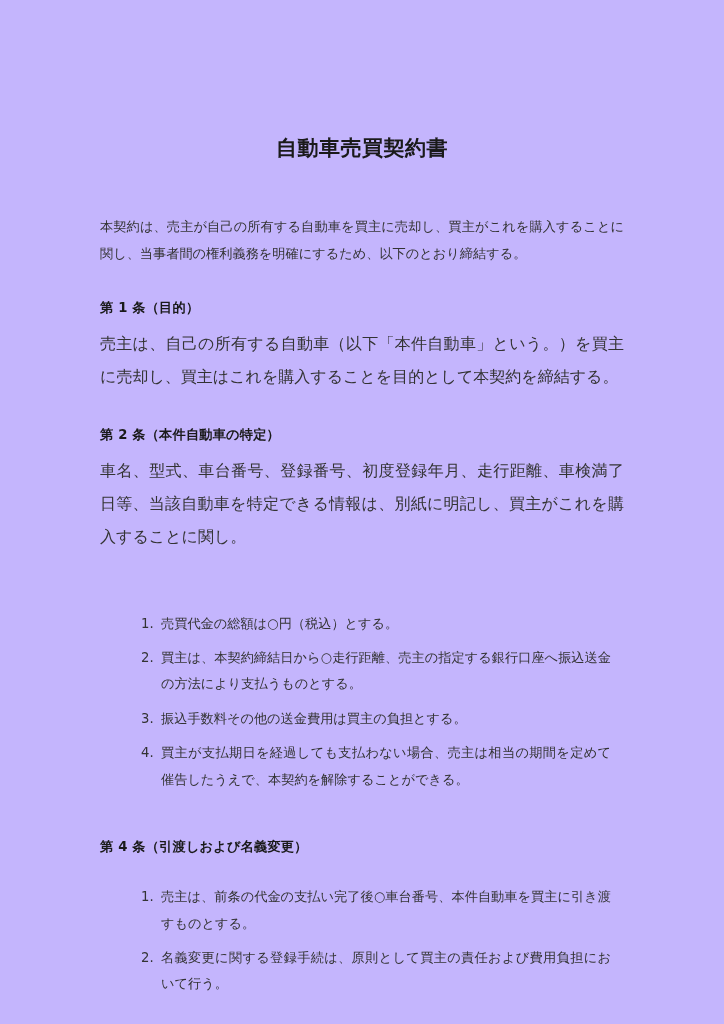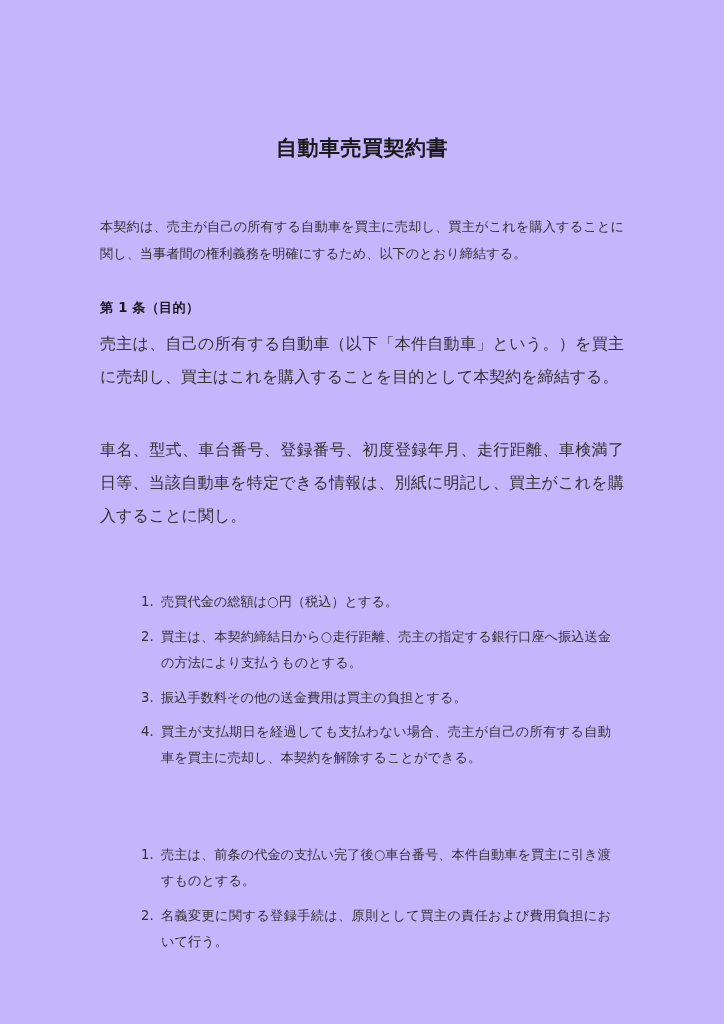--- a/index.html
+++ b/index.html
@@ -113,32 +113,34 @@
   <h1 class="doc-title">自動車売買契約書</h1>
 
   <p class="preamble">本契約は、売主が自己の所有する自動車を買主に売却し、買主がこれを購入することに関し、当事者間の権利義務を明確にするため、以下のとおり締結する。</p>
 
   <section class="article">
     <h2 class="article-heading">第 1 条（目的）</h2>
     <p class="article-body">売主は、自己の所有する自動車（以下「本件自動車」という。）を買主に売却し、買主はこれを購入することを目的として本契約を締結する。</p>
   </section>
 
   <section class="article">
+    <h2 class="article-heading">第 2 条（本件自動車の特定）</h2>
     <p class="article-body">車名、型式、車台番号、登録番号、初度登録年月、走行距離、車検満了日等、当該自動車を特定できる情報は、別紙に明記し、買主がこれを購入することに関し。</p>
   </section>
 
   <section class="article">
     <ol class="article-list">
       <li>売買代金の総額は○円（税込）とする。</li>
       <li>買主は、本契約締結日から○走行距離、売主の指定する銀行口座へ振込送金の方法により支払うものとする。</li>
       <li>振込手数料その他の送金費用は買主の負担とする。</li>
-      <li>買主が支払期日を経過しても支払わない場合、売主が自己の所有する自動車を買主に売却し、本契約を解除することができる。</li>
+      <li>買主が支払期日を経過しても支払わない場合、売主は相当の期間を定めて催告したうえで、本契約を解除することができる。</li>
     </ol>
   </section>
 
   <section class="article">
+    <h2 class="article-heading">第 4 条（引渡しおよび名義変更）</h2>
     <ol class="article-list">
       <li>売主は、前条の代金の支払い完了後○車台番号、本件自動車を買主に引き渡すものとする。</li>
       <li>名義変更に関する登録手続は、原則として買主の責任および費用負担において行う。</li>
     </ol>
   </section>
 
 </div>
 
 </body></html>

